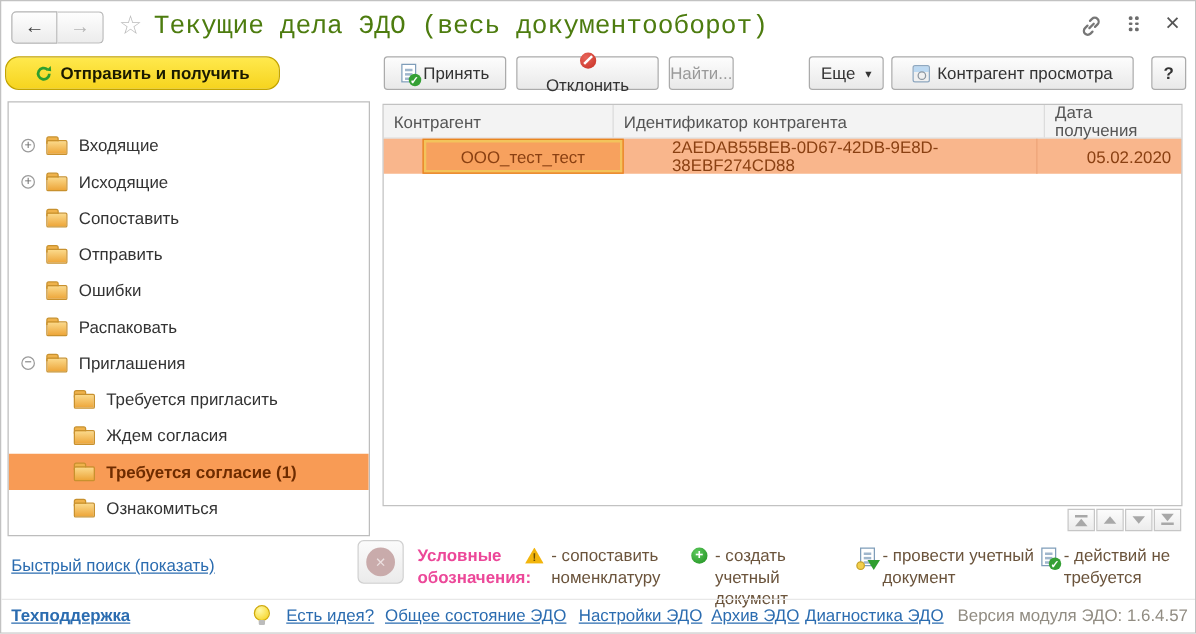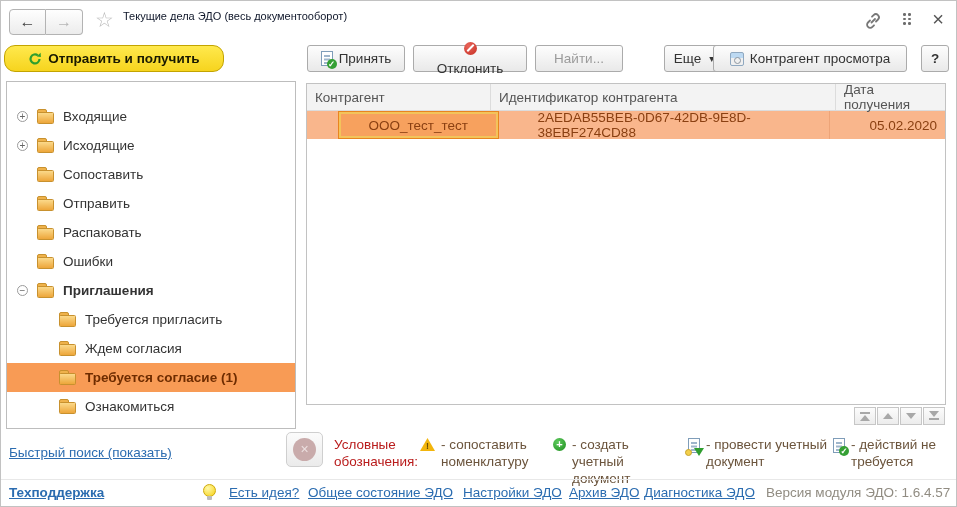--- a/index.html
+++ b/index.html
@@ -7,34 +7,34 @@
   .window{ position:relative; width:957px; height:507px; background:#fff;
            border:1px solid #c2c2c2; overflow:hidden; font-size:13.5px; color:#333; }
 
   
   .navgroup{ position:absolute; left:8px; top:8px; display:flex; }
   .navbtn{ width:37px; height:26px; border:1px solid #b3b3b3; background:linear-gradient(#fefefe,#ececec);
            display:flex; align-items:center; justify-content:center; font-size:16px; font-weight:bold; cursor:pointer;}
   .navbtn.back{ border-radius:4px 0 0 4px; color:#444; }
   .navbtn.fwd{ border-radius:0 4px 4px 0; border-left:none; color:#b5b5b5; }
   .star{ position:absolute; left:94px; top:7px; font-size:21px; color:#bdbdbd; }
-  .page-title{ position:absolute; left:122px; top:9px; font-size:11px; color:#0f172a; white-space:nowrap; }
+  .page-title{ position:absolute; left:122px; top:9px; font-size:21px; color:#4d7c0f; white-space:nowrap;font-family:Liberation Mono, monospace; }
   .link-ic{ position:absolute; left:861px; top:10px; }
   .dots{ position:absolute; left:902px; top:12px; display:grid; grid-template-columns:3px 3px; grid-gap:2px; }
   .dots i{ width:2.5px; height:2.5px; border-radius:50%; background:#6d6d6d; }
   .close-x{ position:absolute; left:926px; top:7px; font-size:20px; color:#555; width:22px; text-align:center; }
 
   
   .btn{ position:absolute; top:44px; height:27px; border:1px solid #ababab; border-radius:3px;
         background:linear-gradient(#fdfdfd,#e9e9e9); display:flex; align-items:center;
         justify-content:center; gap:6px; color:#333; font-size:13.5px; padding:0 10px; cursor:pointer; }
   .btn-yellow{ left:3px; width:220px; background:linear-gradient(#ffe94d,#f6d41e); border-color:#c3a400;
                font-weight:bold; color:#1a1a00;border-radius:11px; }
   .b-accept{ left:306px; width:98px; } .b-decline{ left:412px; width:114px;flex-direction:column; }
-  .b-find{ left:534px; width:88px; color:#9a9a9a; } .b-more{ left:663px; width:60px; }
+  .b-find{ left:534px; width:52px; color:#9a9a9a; } .b-more{ left:646px; width:60px; }
   .b-view{ left:712px; width:194px; } .b-help{ left:920px; width:28px; font-weight:bold; }
 
   .refresh-svg{ flex:none; }
   .doc{ width:12px; height:15px; background:#fff; border:1px solid #7f9db9; position:relative; flex:none; }
   .doc:before{ content:""; position:absolute; left:2px; top:3px; width:6px; height:1.5px; background:#9fb6cc;
                box-shadow:0 3.5px 0 #9fb6cc, 0 7px 0 #9fb6cc; }
   .badge-check{ position:absolute; right:-5px; bottom:-4px; width:10px; height:10px; background:#35a035;
                 border-radius:50%; color:#fff; font-size:8.5px; line-height:10px; text-align:center; font-weight:bold;}
   .badge-arrow{ position:absolute; right:-5px; bottom:-4px; width:0; height:0; border-left:5px solid transparent;
                 border-right:5px solid transparent; border-top:8px solid #2f9e2f; }
@@ -49,21 +49,21 @@
             background:linear-gradient(#bcd9f2 0 4.5px, #f0f0f0 4.5px); position:relative; }
   .view-ic:before{ content:""; position:absolute; left:3.5px; top:4.5px; width:5px; height:5px;
                    border:1.5px solid #8c96a0; border-radius:50%; }
 
   
   .tree-panel{ position:absolute; left:5px; top:80px; width:290px; height:348px; border:1px solid #bdbdbd;
                background:#fff; padding-top:20px; overflow:hidden; }
   .tree-item{ height:29px; display:flex; align-items:center; position:relative; padding-left:30px; cursor:pointer; }
   .tree-item.child{ padding-left:52px; }
   .tree-item .t-label{ margin-left:9px; color:#333; }
-  .tree-item.bold .t-label{ font-weight:bold; }
+  .tree-item.bold .t-label{ font-weight:normal; }
   .tree-item.selected{ background:#f89b55; }
   .tree-item.selected .t-label{ font-weight:bold; color:#6e2c00; }
   .expander{ position:absolute; left:10px; top:50%; margin-top:-6px; width:11px; height:11px;
              border:1px solid #9b9b9b; border-radius:50%; background:#fff; color:#666;
              font-size:10px; line-height:9px; text-align:center; }
   .expander.plus:before{ content:"+"; } .expander.minus:before{ content:"−"; }
   .folder{ position:relative; width:17px; height:12px; flex:none; margin-top:2px; }
   .folder:before{ content:""; position:absolute; left:0; top:-3px; width:8px; height:4px;
                   background:#efb24b; border:1px solid #c8912e; border-radius:2px 2px 0 0; }
   .folder:after{ content:""; position:absolute; left:0; top:0; right:0; bottom:0;
@@ -91,21 +91,21 @@
              border-top:6px solid #a8a8a8; }
   .snbar{ width:10px; height:2px; background:#a8a8a8; margin:1px 0; }
 
   
   .quick-search{ position:absolute; left:8px; top:444px; color:#2b6cb0; text-decoration:underline; cursor:pointer; }
   .clear-btn{ position:absolute; left:285px; top:431px; width:37px; height:35px; border:1px solid #cfcfcf;
               border-radius:5px; background:linear-gradient(#fbfbfb,#ebebeb); display:flex;
               align-items:center; justify-content:center; cursor:default; }
   .clear-btn .circ{ width:23px; height:23px; border-radius:50%; background:#c9abab; color:#ece0e0;
                     font-size:14px; line-height:23px; text-align:center; }
-  .legend-title{ position:absolute; left:333px; top:435px; width:100px; line-height:17px; color:#b91c1c; }
+  .legend-title{ position:absolute; left:333px; top:435px; width:100px; line-height:17px; color:#ec4899;font-weight:bold; }
   .legend-item{ position:absolute; top:435px; display:flex; gap:6px; align-items:flex-start; }
   .legend-item .lg-text{ line-height:17px; color:#6b543c; }
   .li1{ left:419px; } .li1 .lg-text{ width:96px; }
   .li2{ left:552px; } .li2 .lg-text{ width:108px; }
   .li3{ left:687px; } .li3 .lg-text{ width:124px; }
   .li4{ left:832px; } .li4 .lg-text{ width:92px; }
   .warn-tri{ width:15px; height:13px; margin-top:2px; background:#f2b50c;
              clip-path:polygon(50% 0, 100% 100%, 0 100%); position:relative; flex:none;
              text-align:center; font-size:9px; font-weight:bold; color:#6e4e00; line-height:16px; }
   .plus-circ{ width:13px; height:13px; margin-top:2px; border-radius:50%; flex:none;
@@ -206,25 +206,25 @@
     <div class="tree-item">
       <span class="folder"></span>
       <span class="t-label">Сопоставить</span>
     </div>
     <div class="tree-item">
       <span class="folder"></span>
       <span class="t-label">Отправить</span>
     </div>
     <div class="tree-item">
       <span class="folder"></span>
+      <span class="t-label">Ошибки</span>
+    </div>
+    <div class="tree-item">
+      <span class="folder"></span>
       <span class="t-label">Распаковать</span>
-    </div>
-    <div class="tree-item">
-      <span class="folder"></span>
-      <span class="t-label">Ошибки</span>
     </div>
     <div class="tree-item bold">
       <span class="expander minus"></span>
       <span class="folder"></span>
       <span class="t-label">Приглашения</span>
     </div>
     <div class="tree-item child">
       <span class="folder"></span>
       <span class="t-label">Требуется пригласить</span>
     </div>

